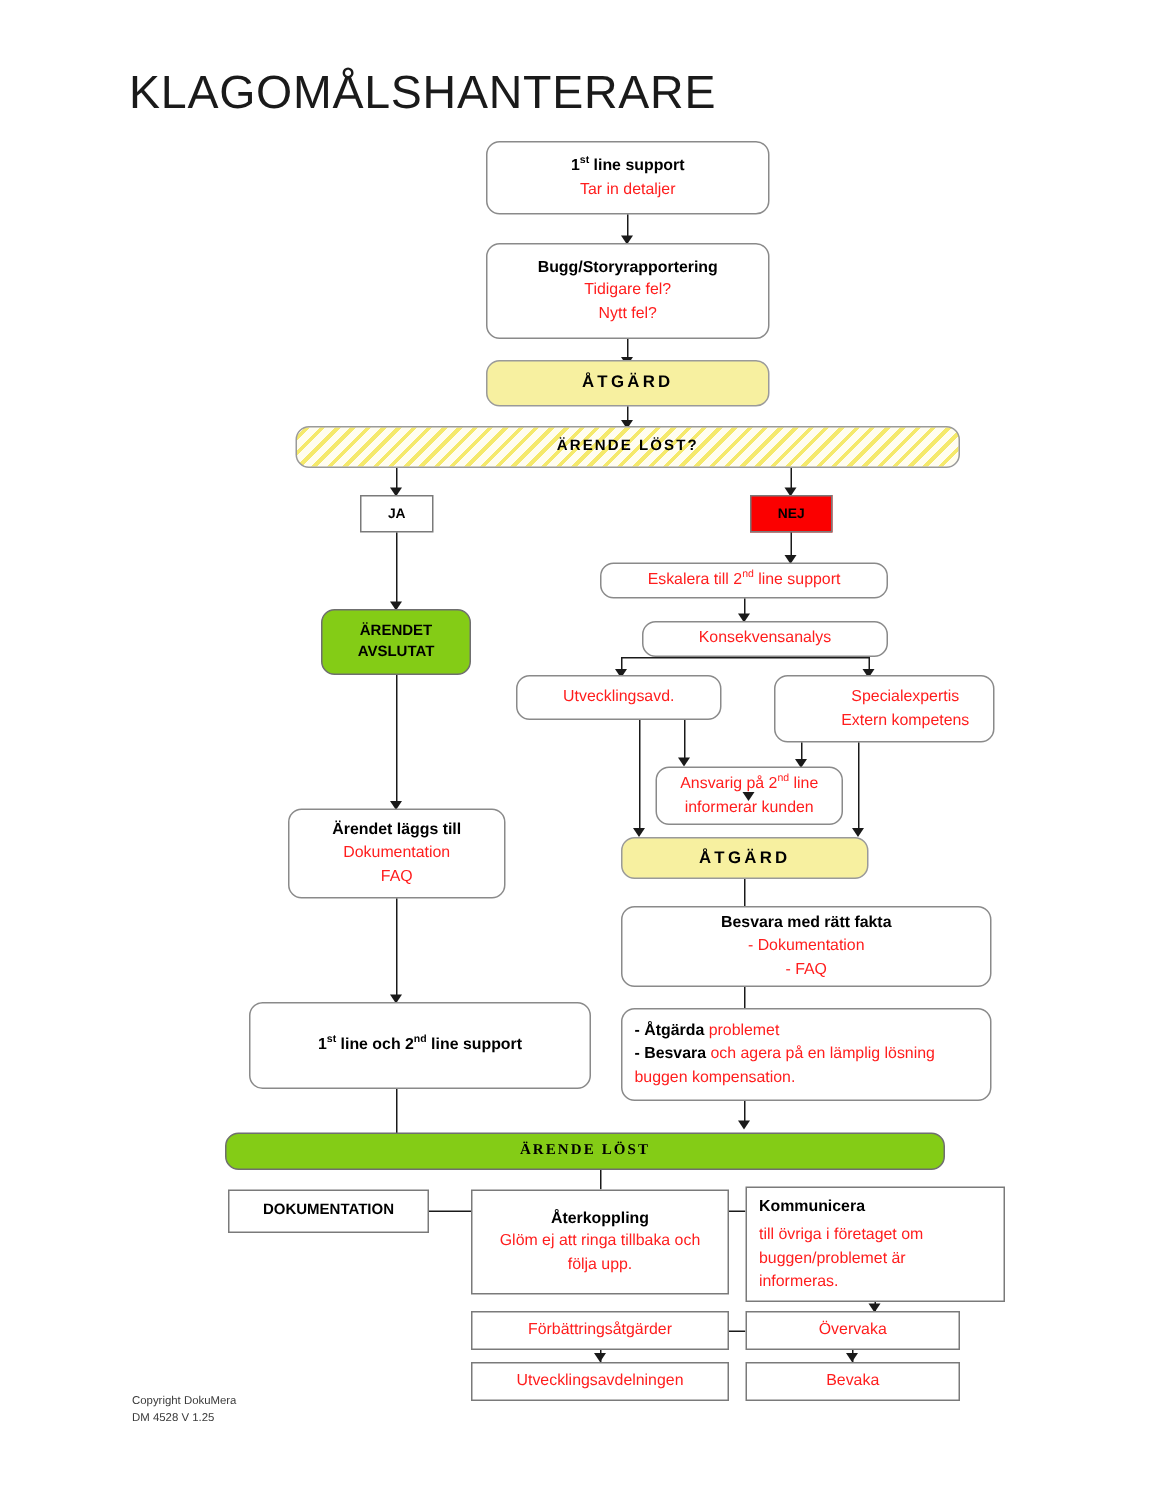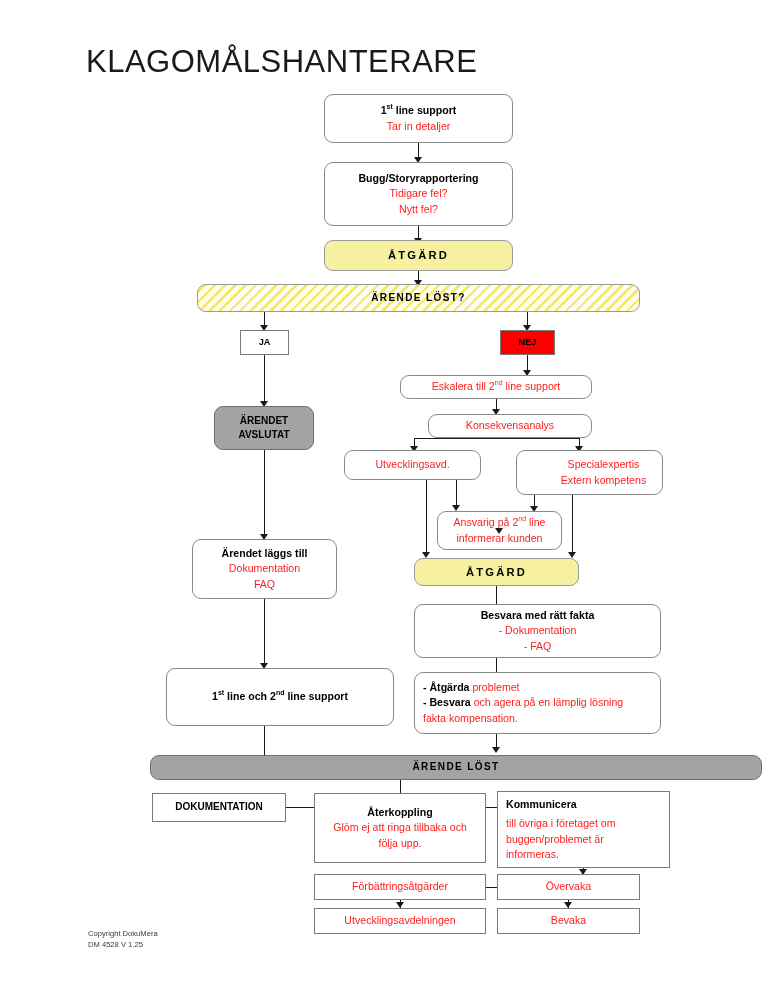--- a/index.html
+++ b/index.html
@@ -30,21 +30,21 @@
 
   .f9{font-size:9.2px;}
   .f10{font-size:10px;}
   .f105{font-size:10.6px;}
   .f11{font-size:11.2px;}
 
   .node.left-al{align-items:flex-start;text-align:left;padding-left:8px;}
 
   
   .yellow{background:#f7f0a0;border:1.4px solid #9a9a9a;}
-  .green{background:#a3a3a3;border:1.4px solid #6f6f6f;}
+  .green{background:#84cc16;border:1.4px solid #6f6f6f;}
   .redfill{background:#fb0000;border:1.4px solid #9a9a9a;}
 
   .hatched{
     border:1.4px solid #9a9a9a;border-radius:9px;
     background-color:#fffde8;
     background-image:repeating-linear-gradient(
       -45deg,
       #f5e96b 0px, #f5e96b 2.6px,
       #fffdf0 2.6px, #fffdf0 7.2px);
   }
@@ -199,27 +199,27 @@
     <span class="ln blk f105">Besvara med rätt fakta</span>
     <span class="ln red f105">- Dokumentation</span>
     <span class="ln red f105">- FAQ</span>
   </div>
 
   <div class="ln-v" style="left:496px;top:658px;height:14px;"></div>
 
   <div class="node rounded left-al" style="left:414px;top:672px;width:247px;height:62px;">
     <span class="ln f105"><span class="blk">- Åtgärda </span><span class="redb">problemet</span></span>
     <span class="ln f105"><span class="blk">- Besvara </span><span class="redb">och agera på en lämplig lösning</span></span>
-    <span class="ln redb f105">fakta kompensation.</span>
+    <span class="ln redb f105">buggen kompensation.</span>
   </div>
 
   <div class="ln-v" style="left:496px;top:734px;height:16px;"></div>
   <div class="arrow" style="left:492px;top:747px;"></div>
 
-  <div class="node rounded green" style="left:150px;top:755px;width:612px;height:25px;">
+  <div class="node rounded green" style="left:150px;top:755px;width:480px;height:25px;font-family:Liberation Serif, serif;">
     <span class="ln spaced-sm f10">ÄRENDE LÖST</span>
   </div>
 
   <div class="ln-v" style="left:400px;top:780px;height:13px;"></div>
 
   <div class="node square" style="left:152px;top:793px;width:134px;height:29px;">
     <span class="ln blk f10">DOKUMENTATION</span>
   </div>
 
   <div class="ln-h" style="left:286px;top:807px;width:28px;"></div>

